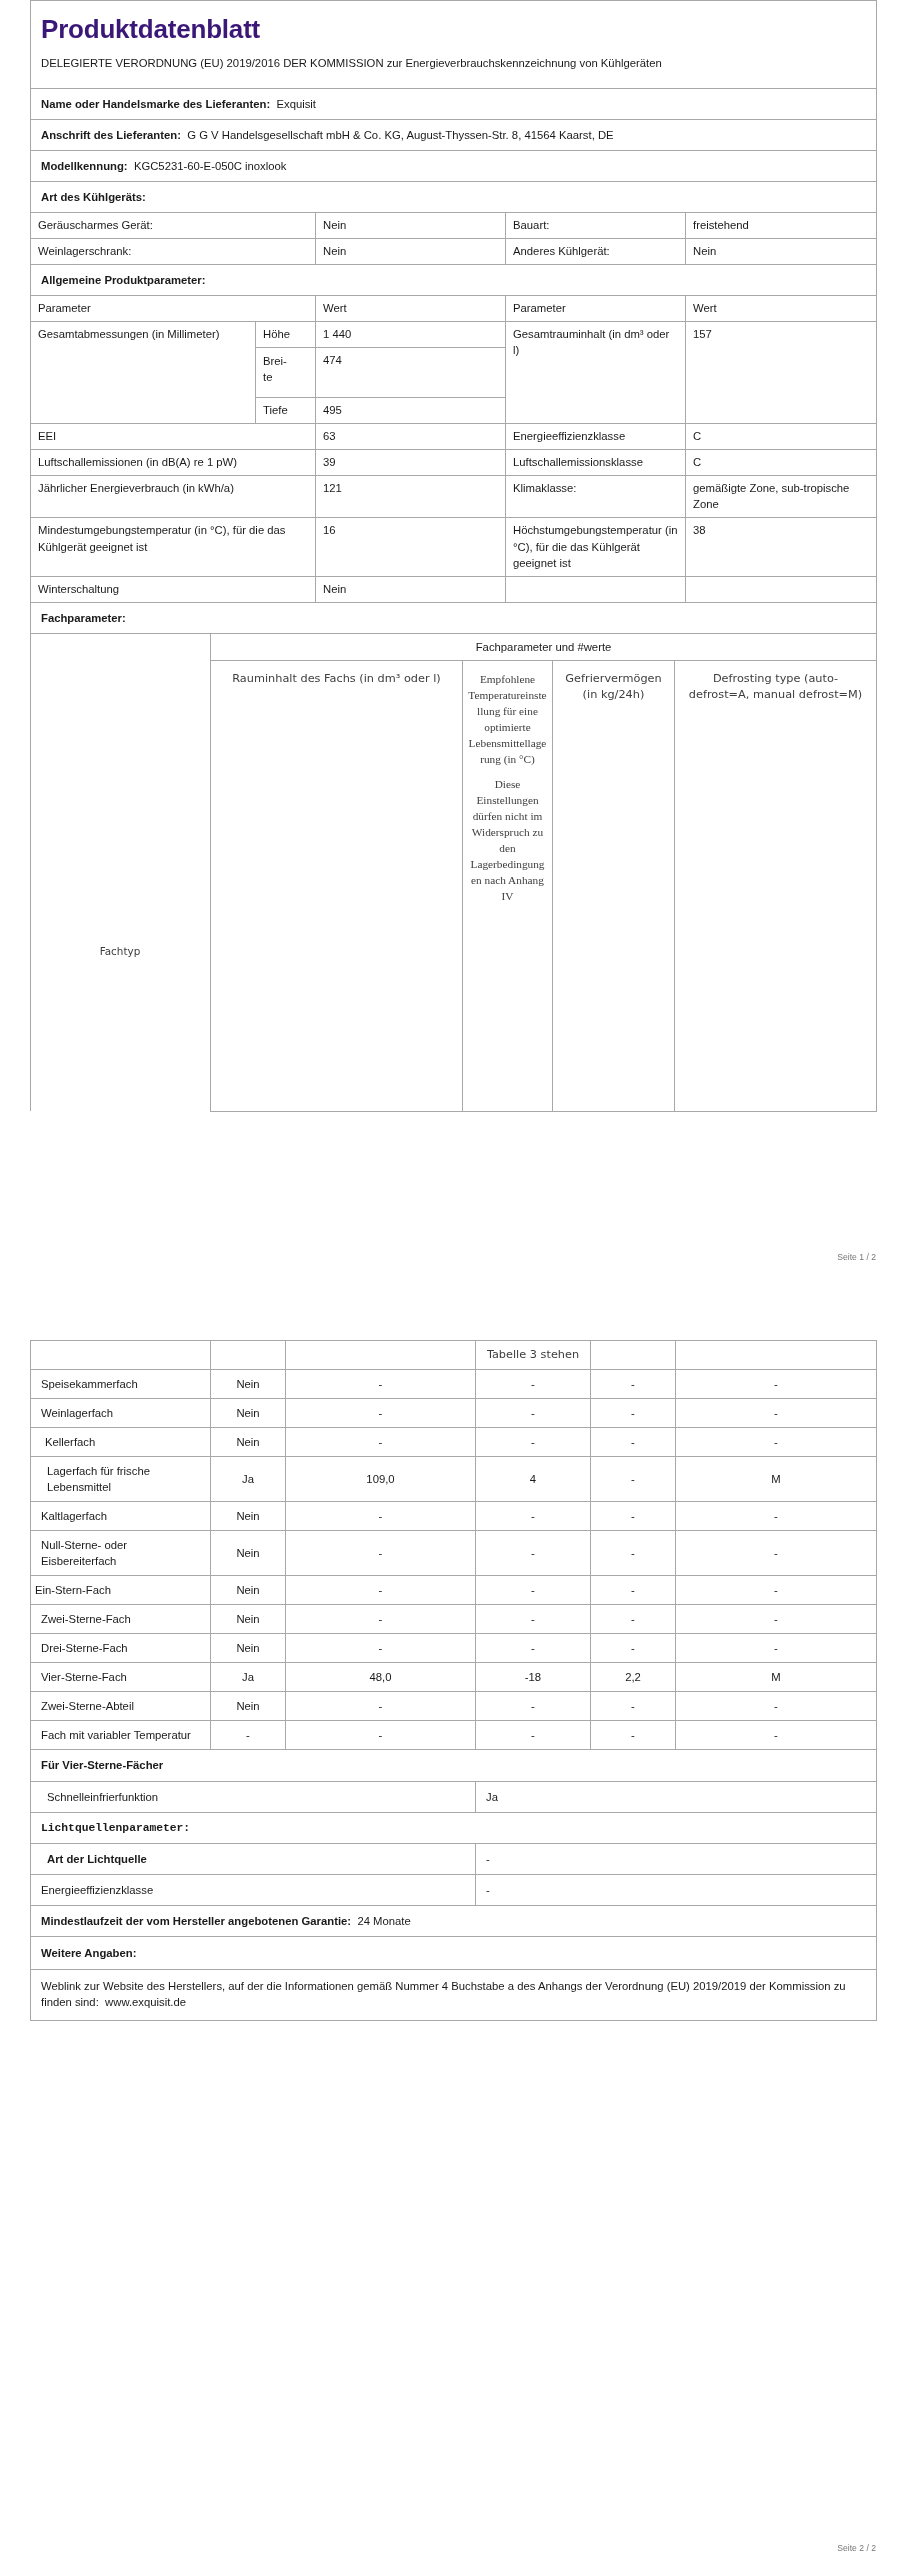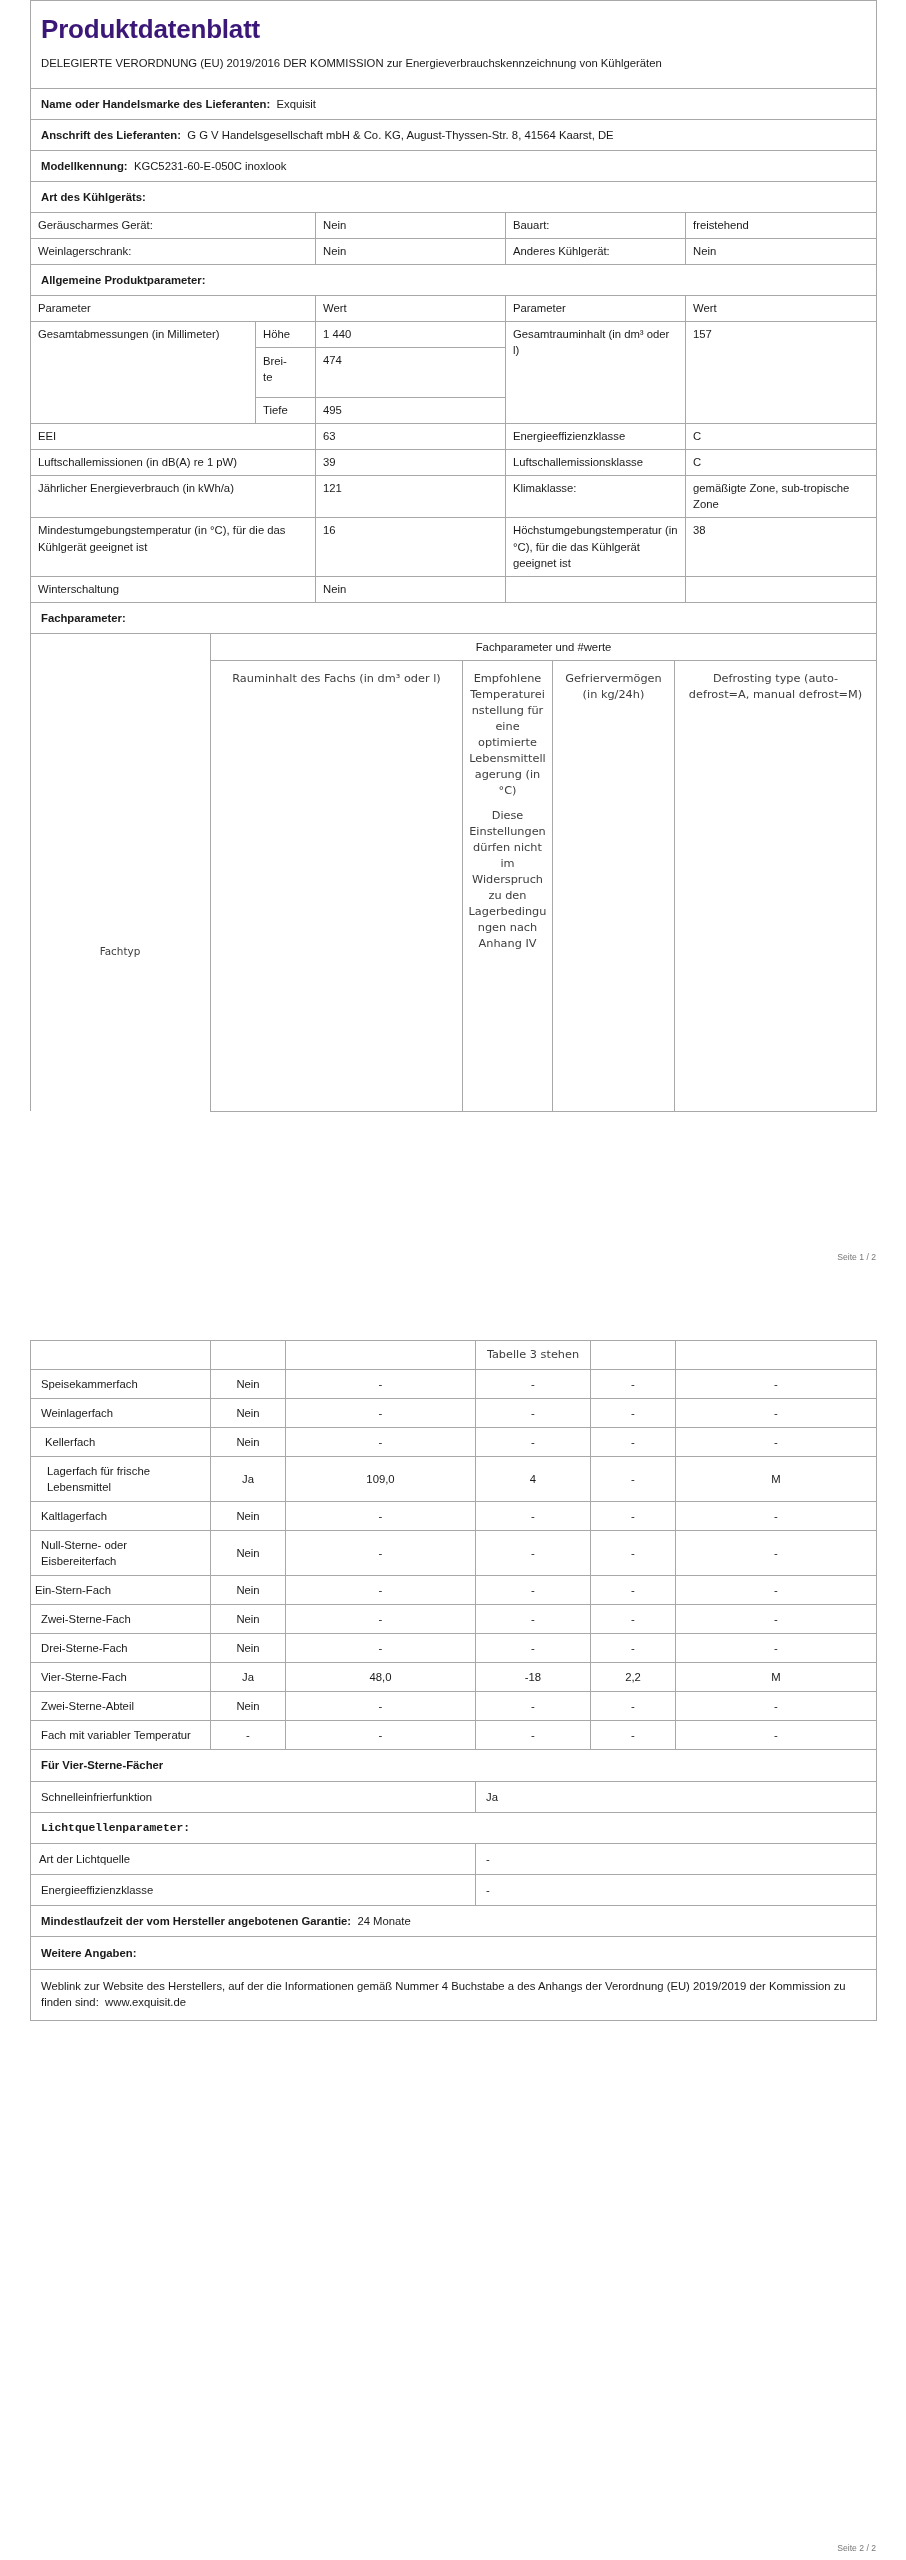--- a/index.html
+++ b/index.html
@@ -205,21 +205,21 @@
     </colgroup>
     <tbody>
       <tr>
         <td rowspan="2" style="border-bottom:none;"></td>
         <td colspan="5" class="ctr" style="padding:5px 6px;">Fachparameter und #werte</td>
       </tr>
       <tr>
         <td colspan="2" class="fp mid" style="height:430px;padding:10px 6px;">
           <span>Rauminhalt des Fachs (in dm³ oder l)</span>
         </td>
-        <td class="fp" style="padding:10px 5px;vertical-align:top;">
+        <td class="fp" style="padding:10px 5px;vertical-align:top;font-family:Liberation Serif, serif;">
           <p>Empfohlene Temperatureinstellung für eine optimierte Lebensmittellagerung (in °C)</p>
           <p>Diese Einstellungen dürfen nicht im Widerspruch zu den Lagerbedingungen nach Anhang IV</p>
         </td>
         <td class="fp mid" style="padding:10px 5px;">
           <span>Gefriervermögen (in kg/24h)</span>
         </td>
         <td class="fp mid" style="padding:10px 8px;">
           <span>Defrosting type (auto-defrost=A, manual defrost=M)</span>
         </td>
       </tr>
@@ -350,29 +350,29 @@
           <td class="ctr" style="padding: 6px; vertical-align: middle;">-</td>
           <td class="ctr" style="padding: 6px; vertical-align: middle;">-</td>
         </tr>
       </tbody>
     <tbody>
 
       <tr>
         <td colspan="6" class="b" style="padding:7px 10px;">Für Vier-Sterne-Fächer</td>
       </tr>
       <tr>
-        <td colspan="3" style="padding:7px 10px;margin-left:22px;">Schnelleinfrierfunktion</td>
+        <td colspan="3" style="padding:7px 16px;margin-left:22px;">Schnelleinfrierfunktion</td>
         <td colspan="3" style="padding:7px 10px;">Ja</td>
       </tr>
 
       <tr>
         <td colspan="6" class="b" style="padding:7px 10px;font-family:Liberation Mono, monospace;">Lichtquellenparameter:</td>
       </tr>
       <tr>
-        <td colspan="3" style="padding:7px 8px;">Art der Lichtquelle</td>
+        <td colspan="3" style="padding:7px 16px;font-weight:bold;">Art der Lichtquelle</td>
         <td colspan="3" style="padding:7px 10px;">-</td>
       </tr>
       <tr>
         <td colspan="3" style="padding:7px 10px;">Energieeffizienzklasse</td>
         <td colspan="3" style="padding:7px 10px;">-</td>
       </tr>
 
       <tr>
         <td colspan="6" style="padding:7px 10px;">
           <span class="b">Mindestlaufzeit der vom Hersteller angebotenen Garantie:</span>

